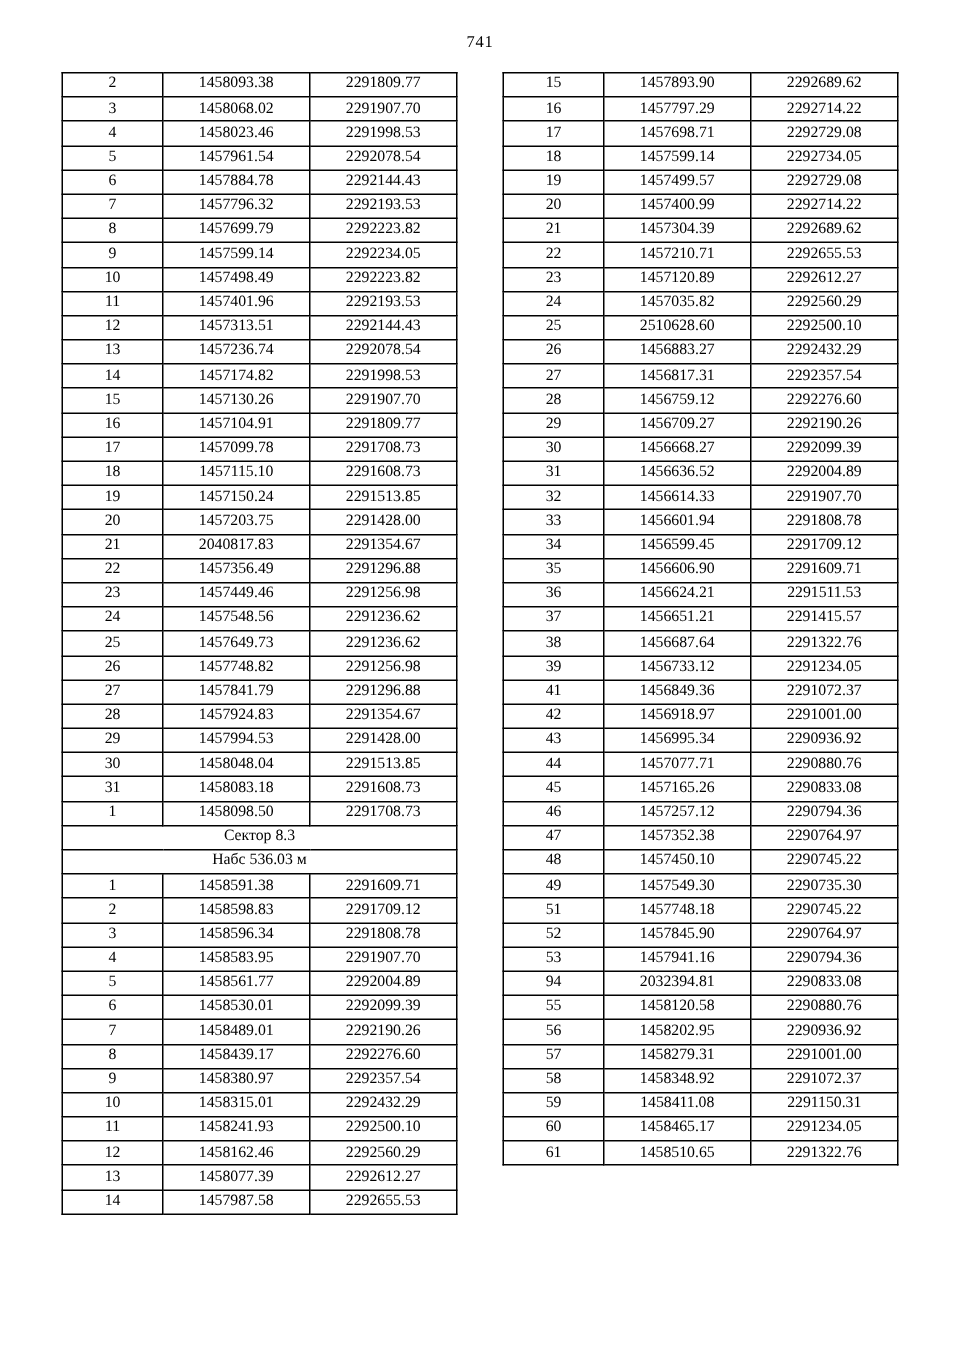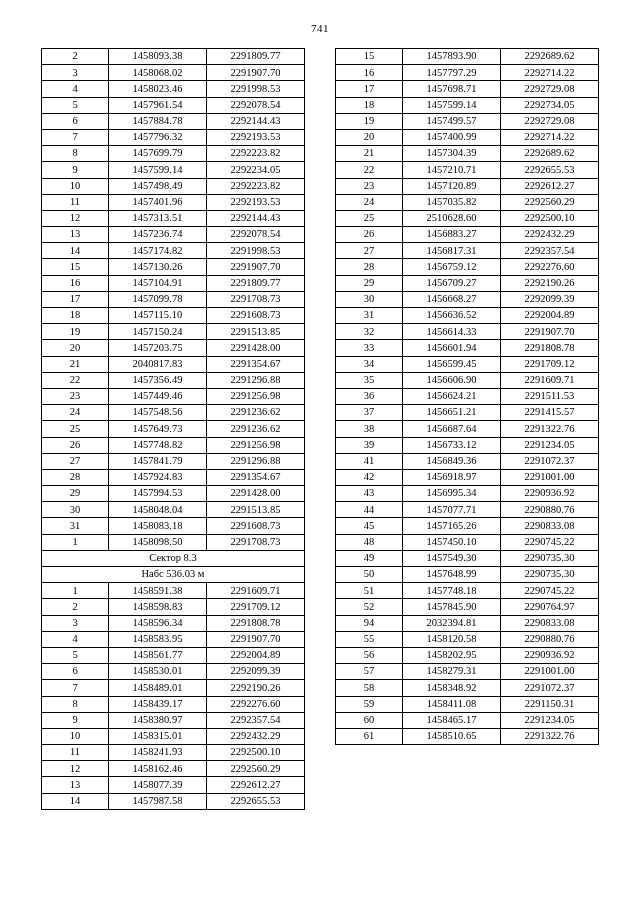--- a/index.html
+++ b/index.html
@@ -462,45 +462,55 @@
               <td class="c-num">44</td>
               <td class="c-x">1457077.71</td>
               <td class="c-y">2290880.76</td>
             </tr>
             <tr>
               <td class="c-num">45</td>
               <td class="c-x">1457165.26</td>
               <td class="c-y">2290833.08</td>
             </tr>
             <tr>
+              <td class="c-num">46</td>
+              <td class="c-x">1457257.12</td>
+              <td class="c-y">2290794.36</td>
+            </tr>
+            <tr>
+              <td class="c-num">47</td>
+              <td class="c-x">1457352.38</td>
+              <td class="c-y">2290764.97</td>
+            </tr>
+            <tr>
               <td class="c-num">48</td>
               <td class="c-x">1457450.10</td>
               <td class="c-y">2290745.22</td>
             </tr>
             <tr>
               <td class="c-num">49</td>
               <td class="c-x">1457549.30</td>
               <td class="c-y">2290735.30</td>
             </tr>
             <tr>
-              <td class="c-num">50</td>
-              <td class="c-x">1457648.99</td>
-              <td class="c-y">2290735.30</td>
-            </tr>
-            <tr>
               <td class="c-num">51</td>
               <td class="c-x">1457748.18</td>
               <td class="c-y">2290745.22</td>
             </tr>
             <tr>
               <td class="c-num">52</td>
               <td class="c-x">1457845.90</td>
               <td class="c-y">2290764.97</td>
             </tr>
             <tr>
+              <td class="c-num">53</td>
+              <td class="c-x">1457941.16</td>
+              <td class="c-y">2290794.36</td>
+            </tr>
+            <tr>
               <td class="c-num">94</td>
               <td class="c-x">2032394.81</td>
               <td class="c-y">2290833.08</td>
             </tr>
             <tr>
               <td class="c-num">55</td>
               <td class="c-x">1458120.58</td>
               <td class="c-y">2290880.76</td>
             </tr>
             <tr>

